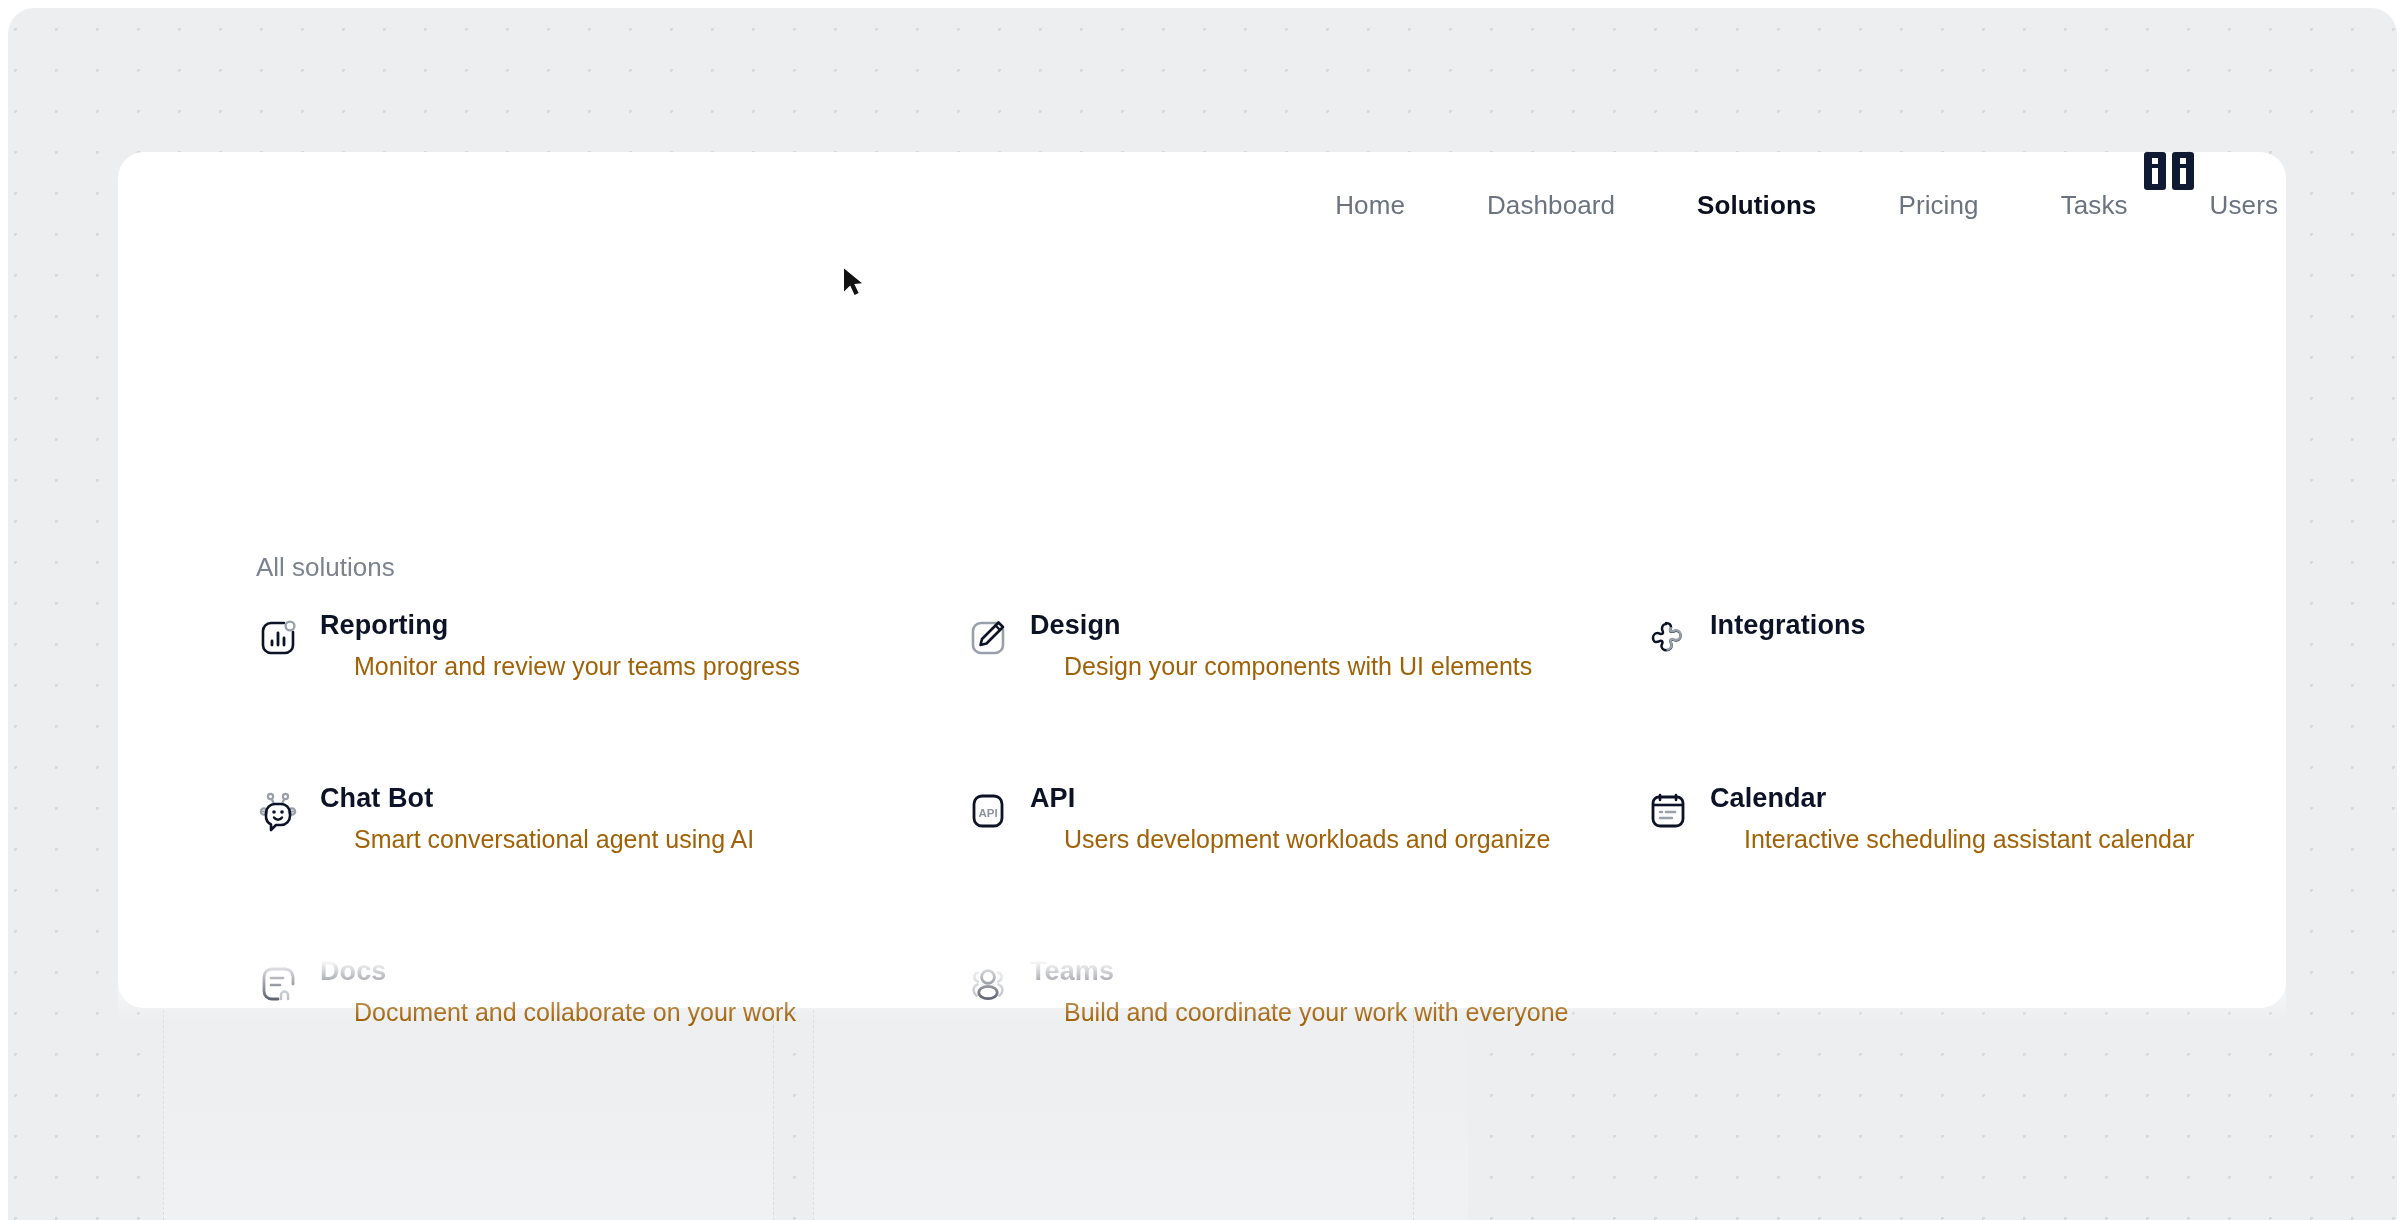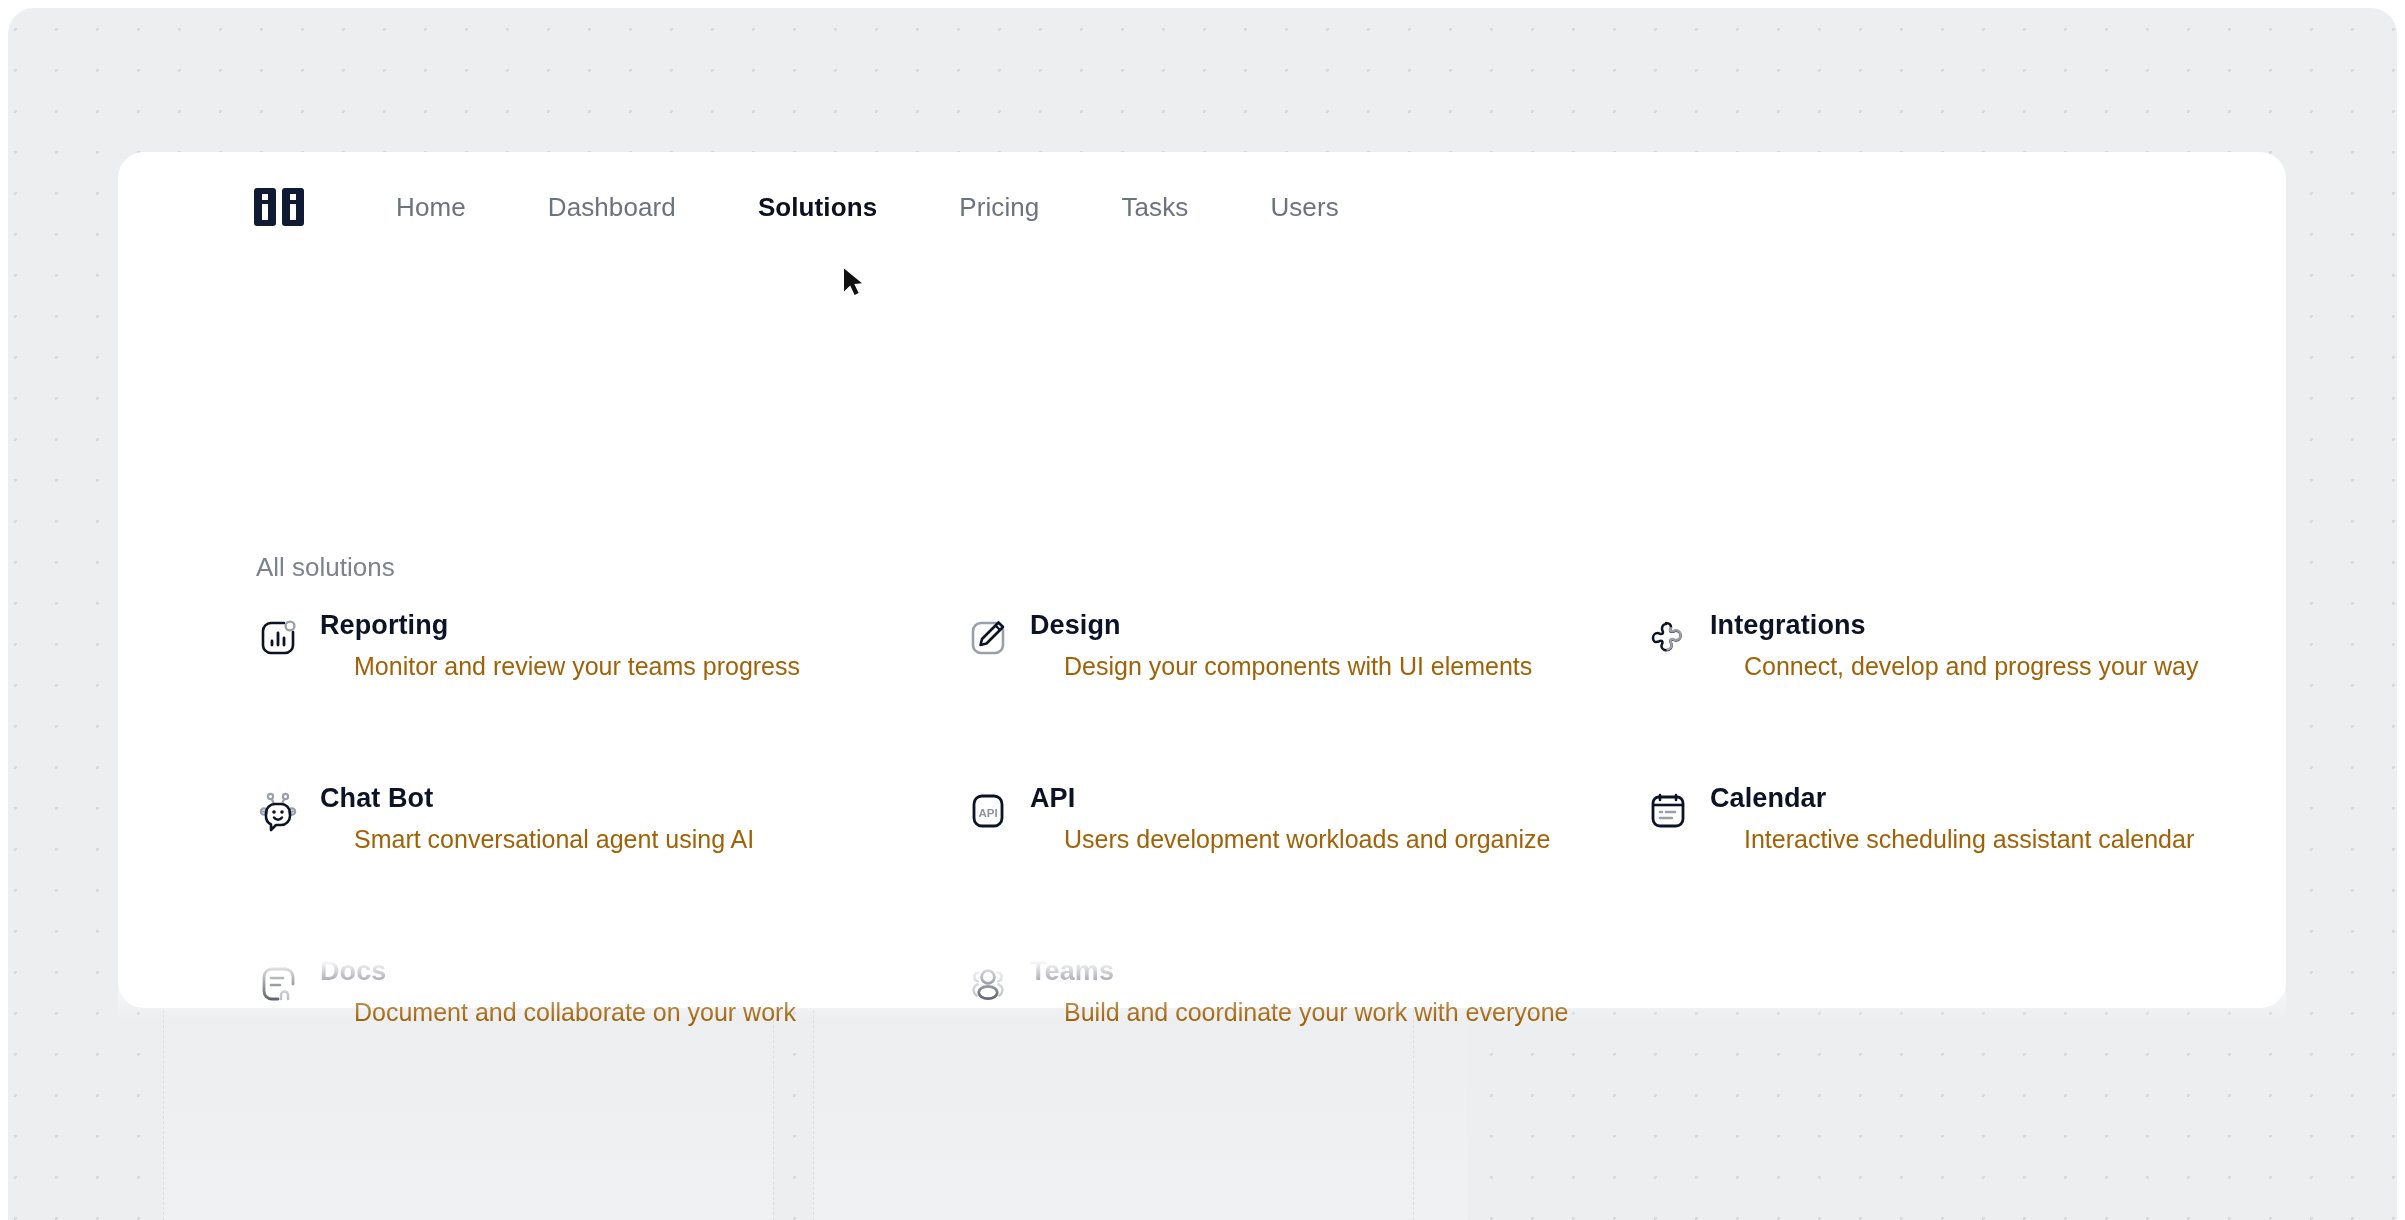--- a/index.html
+++ b/index.html
@@ -68,22 +68,23 @@
     pointer-events:none;
   }
 
   
   #navbar {
     position:absolute;
     left:0; top:0;
     width:100%;
     height:110px;
     display:flex;
-    align-items:center;
+    align-items:flex-end;
     padding-left:136px;
+    flex-direction:column;
   }
 
   #logo {
     display:flex;
     gap:6px;
     align-items:center;
     margin-right:92px;
   }
   .logo-tile {
     position:relative;
@@ -262,21 +263,20 @@
 
         <div class="solution">
           <span class="sol-icon">
             <svg viewBox="0 0 48 48" fill="none">
               <path d="M22 9c3.3 0 5 2 5 4.2 0 1.4-.9 2-.9 3 0 1 .9 1.6 2 1.6 1.4 0 2.2-1.1 3.8-1.1 2.5 0 4.6 2.1 4.6 5 0 2.8-2 4.8-4.4 4.8-1.7 0-2.6-1-3.7-1-1.1 0-1.9.7-1.9 1.8 0 1.3 1.1 2.1 1.1 3.9 0 2.8-2.2 5-5.1 5-2.9 0-5-1.9-5-4.3 0-1.5 1-2.3 1-3.4 0-1-.8-1.7-1.9-1.7-1.3 0-2 1-3.6 1C10.7 28.8 9 26.6 9 24c0-2.7 1.9-4.9 4.5-4.9 1.6 0 2.5 1 3.6 1 1.1 0 1.9-.7 1.9-1.8 0-1.2-1-1.9-1-3.5 0-2.9 1.9-4.8 4-4.8Z" stroke="#0d1326" stroke-width="2.5" stroke-linejoin="round"></path>
               <path d="M27 13.2c0 1-.9 1.6-.9 2.6 0 1 .9 1.6 2 1.6 1.4 0 2.2-1.1 3.8-1.1 2.5 0 4.6 2.1 4.6 5 0 2.8-2 4.8-4.4 4.8-1.7 0-2.6-1-3.7-1-1.1 0-1.9.7-1.9 1.8 0 1.3 1.1 2.1 1.1 3.9 0 2.8-2.2 5-5.1 5" stroke="#9aa0aa" stroke-width="2.5" stroke-linejoin="round"></path>
             </svg>
           </span>
           <span class="sol-text">
             <div class="sol-title">Integrations</div>
-            <div class="sol-desc">Connect, develop and progress your way</div>
           </span>
         </div>
 
         <div class="solution">
           <span class="sol-icon">
             <svg viewBox="0 0 48 48" fill="none">
               <circle cx="16.5" cy="9.5" r="2.6" stroke="#9aa0aa" stroke-width="2.2"></circle>
               <circle cx="31.5" cy="9.5" r="2.6" stroke="#9aa0aa" stroke-width="2.2"></circle>
               <path d="M18 12.5 20 17M30 12.5 28 17" stroke="#9aa0aa" stroke-width="2.2" stroke-linecap="round"></path>
               <path d="M9 24.5h2M37 24.5h2" stroke="#9aa0aa" stroke-width="2.2" stroke-linecap="round"></path>

